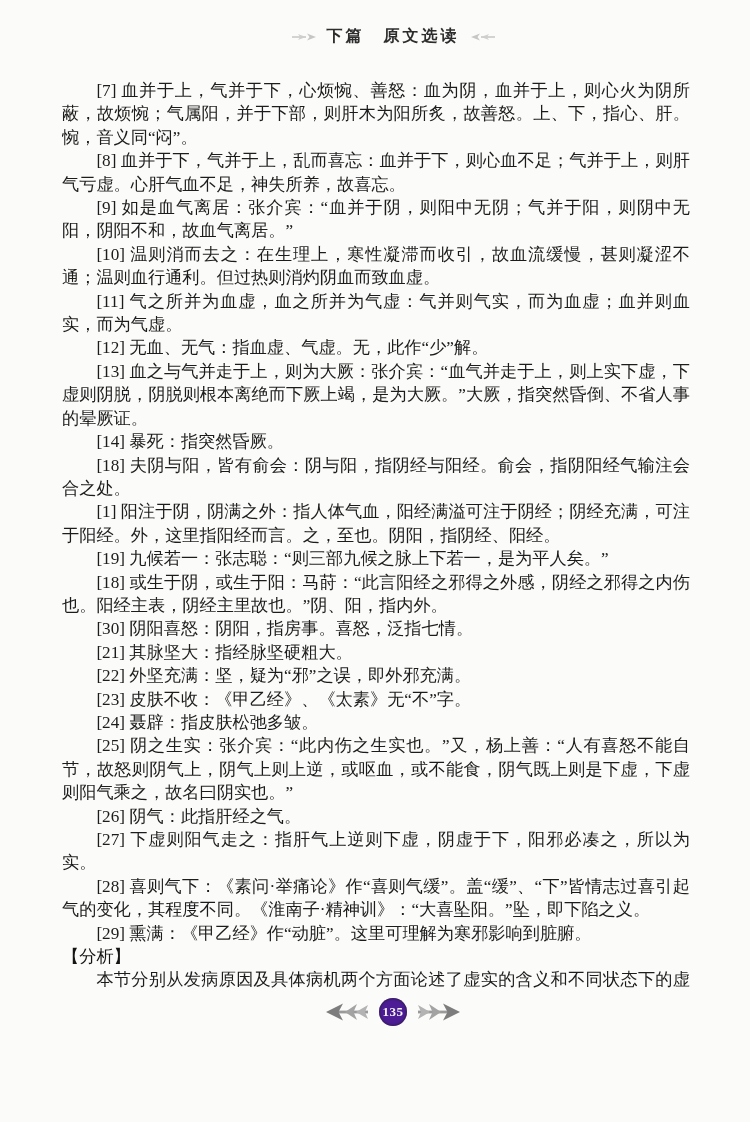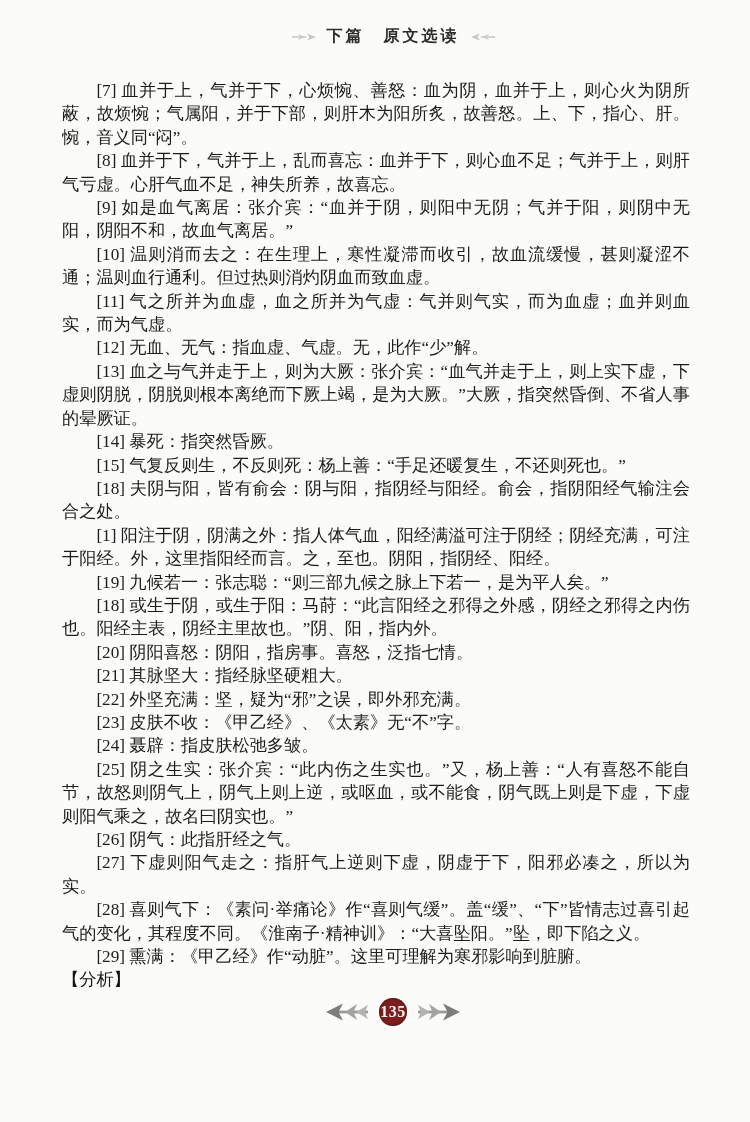--- a/index.html
+++ b/index.html
@@ -67,23 +67,23 @@
     right: 0;
     display: flex;
     align-items: center;
     justify-content: center;
     gap: 9px;
   }
   .page-badge {
     width: 28px;
     height: 28px;
     border-radius: 50%;
-    background: #7f1d1d;
+    background: #4c1d95;
     color: #f5f5f5;
-    font-size: 16px;
+    font-size: 13px;
     font-weight: 700;
     display: flex;
     align-items: center;
     justify-content: center;
     letter-spacing: .5px;
     box-shadow: inset 0 0 3px #1c1c1c;
   }
   .orn-footer { display: inline-flex; }
 </style>
 </head>
@@ -112,26 +112,25 @@
   <div class="body-text">
     <div id="annotations-list">
         <p>[7] 血并于上，气并于下，心烦惋、善怒：血为阴，血并于上，则心火为阴所蔽，故烦惋；气属阳，并于下部，则肝木为阳所炙，故善怒。上、下，指心、肝。惋，音义同“闷”。</p>
         <p>[8] 血并于下，气并于上，乱而喜忘：血并于下，则心血不足；气并于上，则肝气亏虚。心肝气血不足，神失所养，故喜忘。</p>
         <p>[9] 如是血气离居：张介宾：“血并于阴，则阳中无阴；气并于阳，则阴中无阳，阴阳不和，故血气离居。”</p>
         <p>[10] 温则消而去之：在生理上，寒性凝滞而收引，故血流缓慢，甚则凝涩不通；温则血行通利。但过热则消灼阴血而致血虚。</p>
         <p>[11] 气之所并为血虚，血之所并为气虚：气并则气实，而为血虚；血并则血实，而为气虚。</p>
         <p>[12] 无血、无气：指血虚、气虚。无，此作“少”解。</p>
         <p>[13] 血之与气并走于上，则为大厥：张介宾：“血气并走于上，则上实下虚，下虚则阴脱，阴脱则根本离绝而下厥上竭，是为大厥。”大厥，指突然昏倒、不省人事的晕厥证。</p>
         <p>[14] 暴死：指突然昏厥。</p>
-        <p>[15] 气复反则生，不反则死：杨上善：“手足还暖复生，不还则死也。”</p>
         <p>[18] 夫阴与阳，皆有俞会：阴与阳，指阴经与阳经。俞会，指阴阳经气输注会合之处。</p>
         <p>[1] 阳注于阴，阴满之外：指人体气血，阳经满溢可注于阴经；阴经充满，可注于阳经。外，这里指阳经而言。之，至也。阴阳，指阴经、阳经。</p>
         <p>[19] 九候若一：张志聪：“则三部九候之脉上下若一，是为平人矣。”</p>
         <p>[18] 或生于阴，或生于阳：马莳：“此言阳经之邪得之外感，阴经之邪得之内伤也。阳经主表，阴经主里故也。”阴、阳，指内外。</p>
-        <p>[20] 阴阳喜怒：阴阳，指房事。喜怒，泛指七情。</p>
+        <p>[30] 阴阳喜怒：阴阳，指房事。喜怒，泛指七情。</p>
         <p>[21] 其脉坚大：指经脉坚硬粗大。</p>
         <p>[22] 外坚充满：坚，疑为“邪”之误，即外邪充满。</p>
         <p>[23] 皮肤不收：《甲乙经》、《太素》无“不”字。</p>
         <p>[24] 聂辟：指皮肤松弛多皱。</p>
         <p>[25] 阴之生实：张介宾：“此内伤之生实也。”又，杨上善：“人有喜怒不能自节，故怒则阴气上，阴气上则上逆，或呕血，或不能食，阴气既上则是下虚，下虚则阳气乘之，故名曰阴实也。”</p>
         <p>[26] 阴气：此指肝经之气。</p>
         <p>[27] 下虚则阳气走之：指肝气上逆则下虚，阴虚于下，阳邪必凑之，所以为实。</p>
         <p>[28] 喜则气下：《素问·举痛论》作“喜则气缓”。盖“缓”、“下”皆情志过喜引起气的变化，其程度不同。《淮南子·精神训》：“大喜坠阳。”坠，即下陷之义。</p>
         <p>[29] 熏满：《甲乙经》作“动脏”。这里可理解为寒邪影响到脏腑。</p>
       </div>

